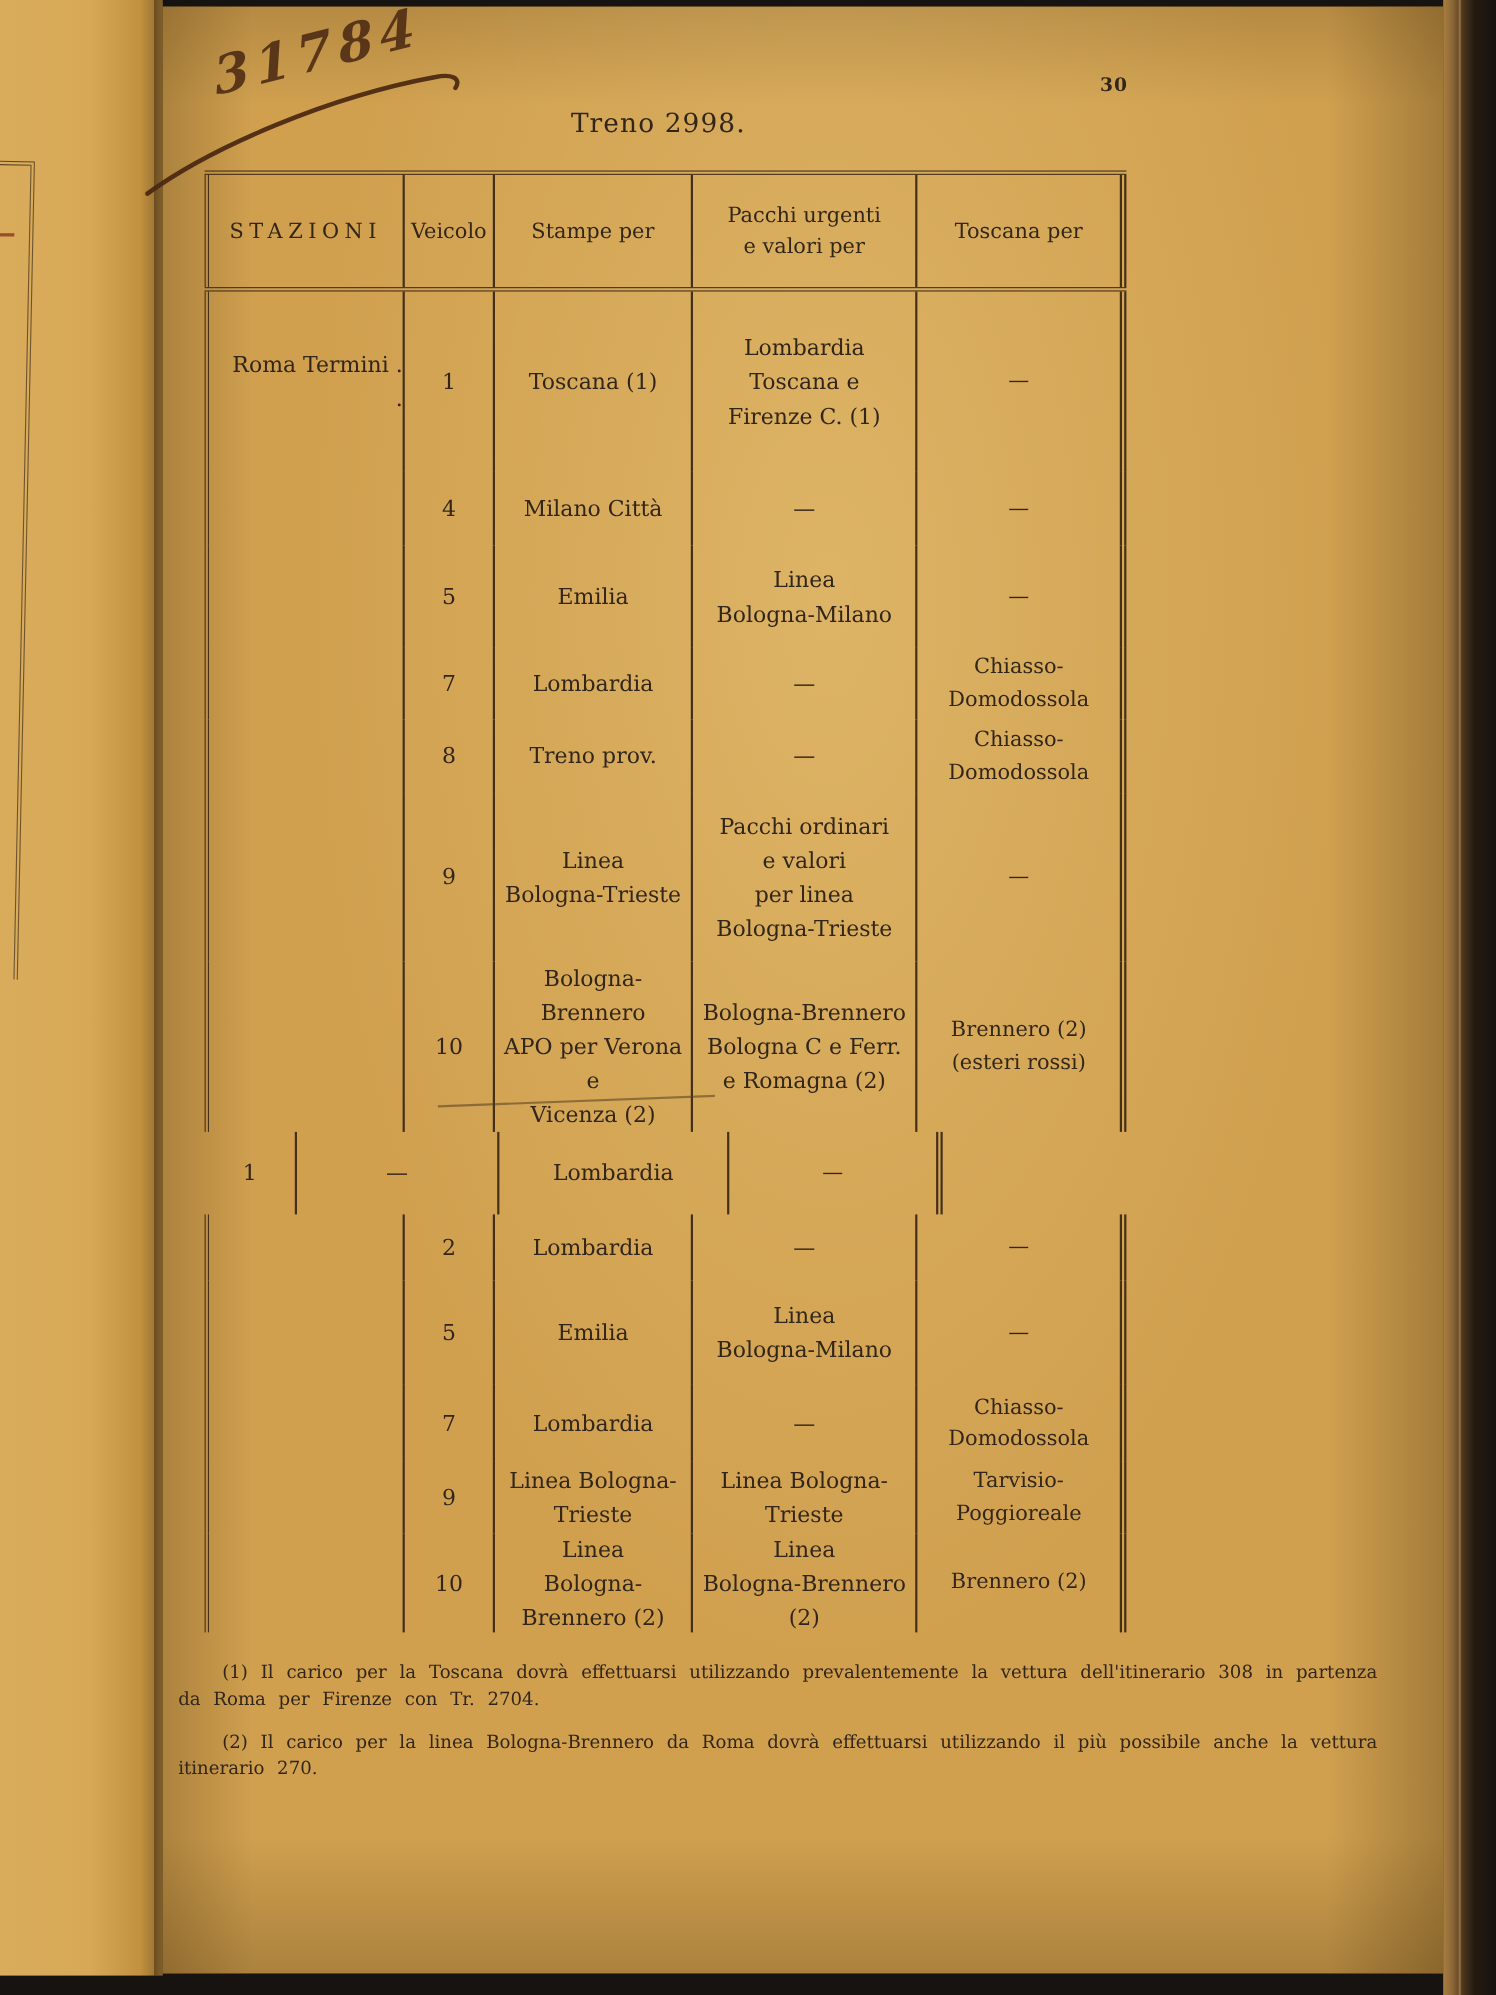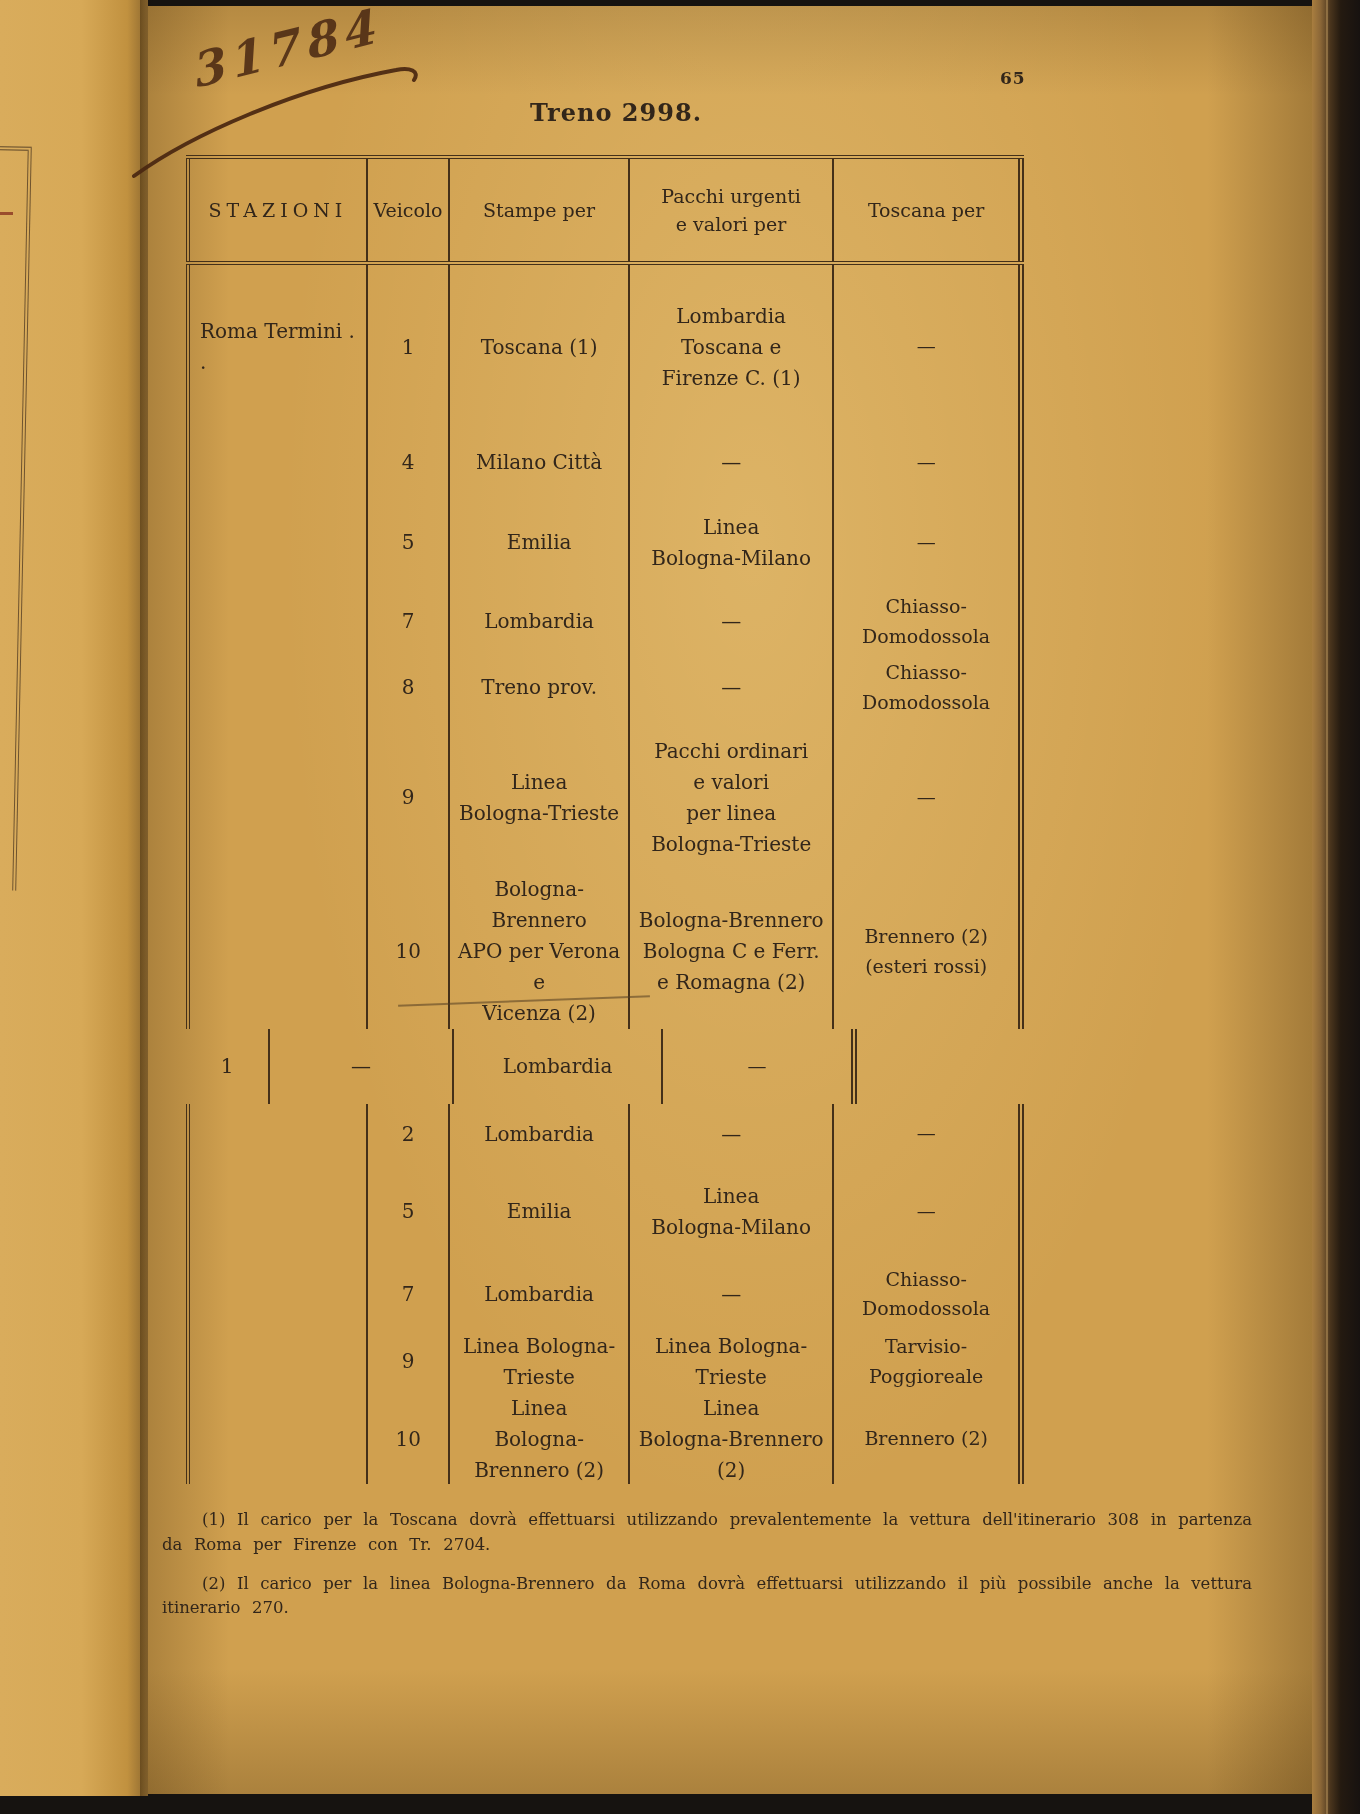--- a/index.html
+++ b/index.html
@@ -59,42 +59,42 @@
     transform:rotate(-14deg) skewX(-7deg);
     opacity:.9;
   }
   .swoosh{position:absolute;left:-22px;top:30px;opacity:.92;}
 
   .page-number{
     position:absolute;left:852px;top:62px;
     font-size:17px;font-weight:700;letter-spacing:1px;
   }
   .title{
-    position:absolute;left:382px;top:92px;
-    font-size:24px;font-weight:700;letter-spacing:1px;
+    position:absolute;left:371px;top:92px;
+    font-size:24px;font-weight:400;letter-spacing:1px;
   }
 
   
   .table{position:absolute;left:38px;top:149px;width:838px;}
   .thead{display:flex;height:110px;border-top:4px double var(--line);border-bottom:4px double var(--line);}
   .hcell,.cell{
     display:flex;align-items:center;justify-content:center;
     text-align:center;white-space:pre-line;
     border-right:2px solid var(--line);
     font-size:20px;line-height:1.55;
   }
   .hcell{font-size:19px;line-height:1.5;}
   .col-station{width:186px;border-left:4px double var(--line);}
   .col-veicolo{width:84px;}
   .col-stampe{width:184px;}
   .col-pacchi{width:209px;}
   .col-esteri{width:194px;border-right:6px double var(--line);}
   .h-stazioni{letter-spacing:5px;font-size:19px;}
   .trow{display:flex;}
-  .c-station{justify-content:flex-start;text-align:left;padding-left:10px;}
+  .c-station{justify-content:flex-start;text-align:right;padding-left:10px;}
   .c-esteri{font-size:19px;}
   .pencil-mark{
     position:absolute;left:212px;top:845px;width:252px;height:2px;
     background:rgba(82,60,32,.55);
     transform:rotate(-2.2deg);
     box-shadow:0 3px 0 -1px rgba(82,60,32,.25);
   }
 
   
   .footnotes{
@@ -125,21 +125,21 @@
   </div>
   <div class="crease"></div>
 
   <div class="main-page">
 
     <div class="handwriting">31784</div>
     <svg class="swoosh" width="330" height="156" viewBox="0 0 330 156">
       <path d="M 8 140 C 66 98 172 52 270 34 c 14 -3 24 1 18 10" fill="none" stroke="#4a2711" stroke-width="4" stroke-linecap="round"></path>
     </svg>
 
-    <div class="page-number">65</div>
+    <div class="page-number">30</div>
     <div class="title">Treno 2998.</div>
 
     <div class="table">
       <div class="thead">
         <div class="hcell col-station h-stazioni">STAZIONI</div>
         <div class="hcell col-veicolo">Veicolo</div>
         <div class="hcell col-stampe">Stampe per</div>
         <div class="hcell col-pacchi">Pacchi urgenti
 e valori per</div>
         <div class="hcell col-esteri">Toscana per</div>

